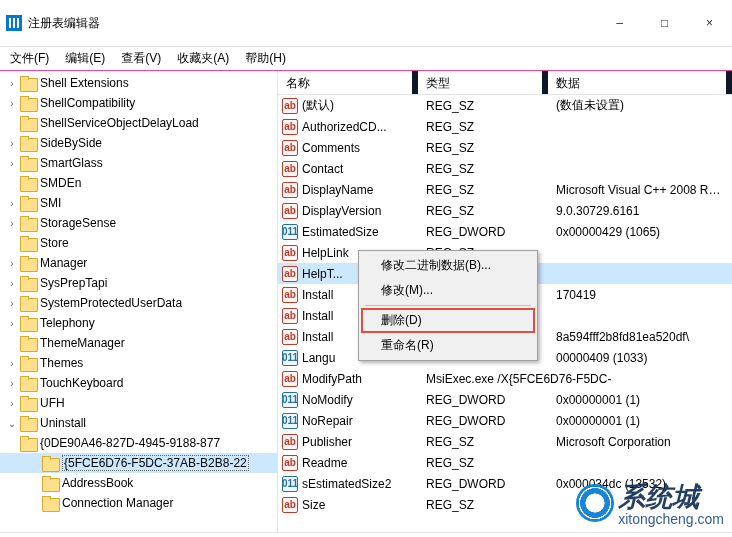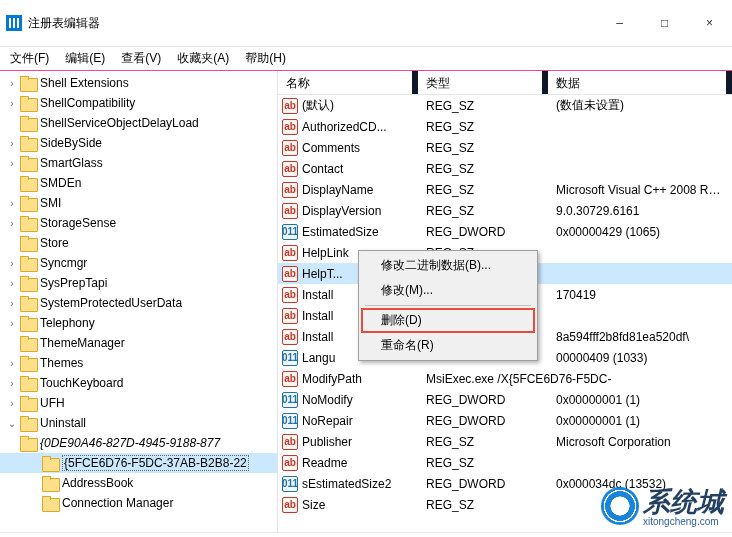--- a/index.html
+++ b/index.html
@@ -33,21 +33,21 @@
     .val-icon.dw { border-color: #2471a3; color: #2471a3; background: #f0f6fb; }
     .cell-name { width: 140px; display: flex; align-items: center; padding-left: 4px; }
     .context-menu { position: absolute; left: 358px; top: 250px; width: 180px; background: #f0f0f0; border: 1px solid #a0a0a0; box-shadow: 2px 2px 4px rgba(0,0,0,0.3); z-index: 10; padding: 2px; }
     .ctx-item { padding: 4px 20px; }
     .ctx-sep { height: 1px; background: #c0c0c0; margin: 2px 4px; }
     .ctx-item.highlighted { border: 2px solid #e74c3c; padding: 2px 18px; }
     .statusbar { height: 22px; border-top: 1px solid #e5e5e5; display: flex; align-items: center; padding: 0 6px; font-size: 12px; overflow: hidden; white-space: nowrap; }
     .watermark { position: absolute; right: 8px; bottom: 10px; display: flex; align-items: center; opacity: 0.9; pointer-events: none; }
     .watermark .gear { width: 38px; height: 38px; border-radius: 50%; background: radial-gradient(circle,#fff 35%,#0078d7 36% 55%,#fff 56% 60%,#0078d7 61%); margin-right: 4px; }
     .watermark .wm-text { font-size: 27px; font-weight: bold; color: #0c2c53; font-style: italic; }
-    .watermark .wm-sub { font-size: 10px; color: #1a4a8a; margin-top: -4px; }
+    .watermark .wm-sub { font-size: 14px; color: #1a4a8a; margin-top: -4px; }
   </style>
 </head>
 <body>
 
 <div class="titlebar">
   <span class="title-icon"></span>
   <span class="title-text">注册表编辑器</span>
   <div class="win-btns">
     <div class="win-btn">–</div>
     <div class="win-btn">□</div>
@@ -106,21 +106,21 @@
         <span class="tree-label">StorageSense</span>
       </div>
       <div class="tree-node" style="padding-left: 6px;">
         <span class="expander"></span>
         <span class="folder-icon"></span>
         <span class="tree-label">Store</span>
       </div>
       <div class="tree-node" style="padding-left: 6px;">
         <span class="expander">›</span>
         <span class="folder-icon"></span>
-        <span class="tree-label">Syncmgr</span>
+        <span class="tree-label">Manager</span>
       </div>
       <div class="tree-node" style="padding-left: 6px;">
         <span class="expander">›</span>
         <span class="folder-icon"></span>
         <span class="tree-label">SysPrepTapi</span>
       </div>
       <div class="tree-node" style="padding-left: 6px;">
         <span class="expander">›</span>
         <span class="folder-icon"></span>
         <span class="tree-label">SystemProtectedUserData</span>
@@ -148,21 +148,21 @@
       <div class="tree-node" style="padding-left: 6px;">
         <span class="expander">›</span>
         <span class="folder-icon"></span>
         <span class="tree-label">UFH</span>
       </div>
       <div class="tree-node" style="padding-left: 6px;">
         <span class="expander">⌄</span>
         <span class="folder-icon"></span>
         <span class="tree-label">Uninstall</span>
       </div>
-      <div class="tree-node" style=" font-style: italic;">
+      <div class="tree-node" style="">
         <span class="expander"></span>
         <span class="folder-icon"></span>
         <span class="tree-label">{0DE90A46-827D-4945-9188-877</span>
       </div>
       <div class="tree-node selected" style="padding-left: 28px;">
         <span class="expander"></span>
         <span class="folder-icon"></span>
         <span class="tree-label">{5FCE6D76-F5DC-37AB-B2B8-22</span>
       </div>
       <div class="tree-node" style="padding-left: 28px;">

